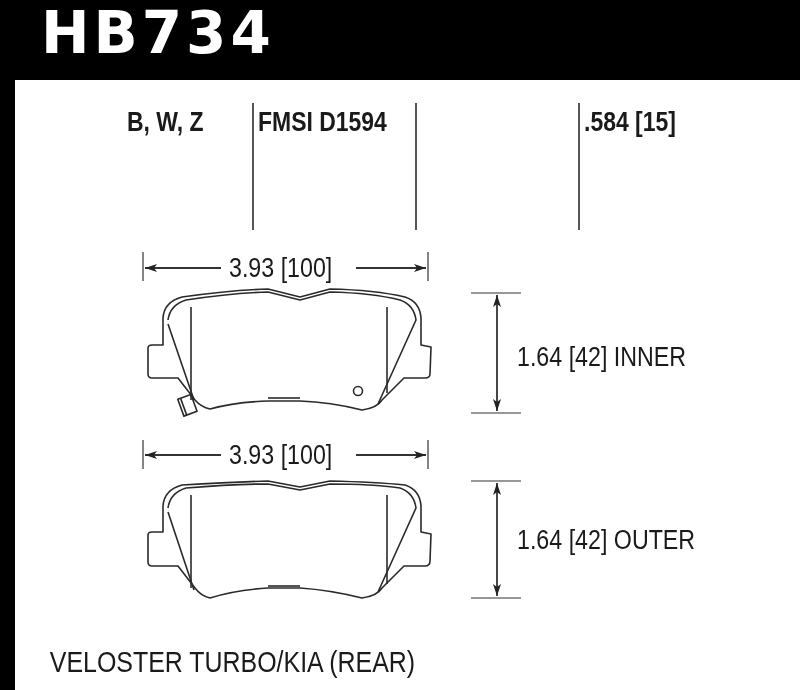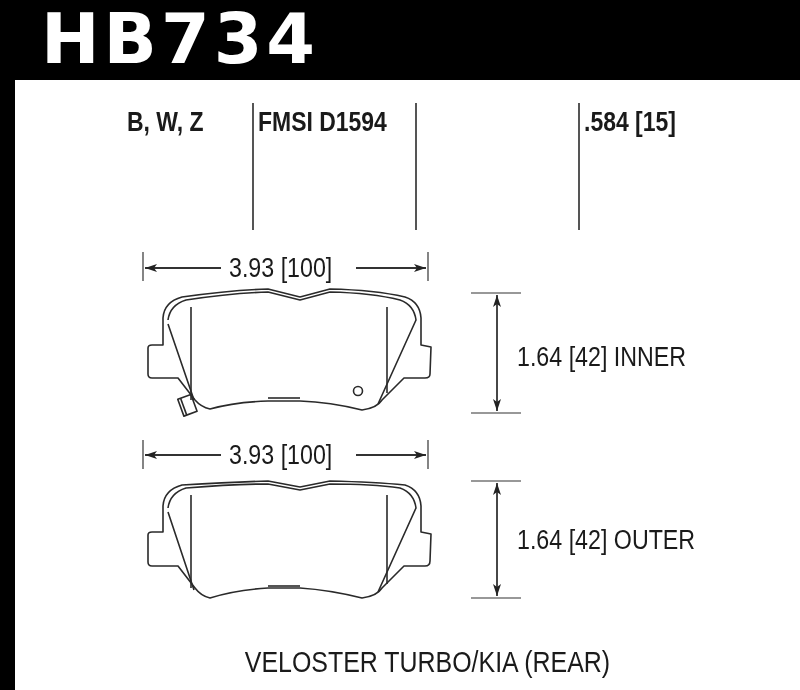--- a/index.html
+++ b/index.html
@@ -1,27 +1,27 @@
 <!DOCTYPE html>
 <html><head>
 <meta charset="utf-8">
 <style>
   html, body { margin: 0; padding: 0; }
   body { width: 800px; height: 690px; background: #ffffff; position: relative; overflow: hidden;
          font-family: "Liberation Sans", sans-serif; }
   .header-bar { position: absolute; left: 0; top: 0; width: 800px; height: 80px; background: #000; }
   .left-strip { position: absolute; left: 0; top: 0; width: 15px; height: 690px; background: #000; }
   .part-number { position: absolute; left: 41px; top: 4px; color: #fff; font-family: "DejaVu Sans", sans-serif;
-                 font-weight: bold; font-size: 70px; letter-spacing: 4px; line-height: 1; }
+                 font-weight: bold; font-size: 58px; letter-spacing: 4px; line-height: 1; }
   .hdr-text { position: absolute; top: 108px; font-family: "Liberation Sans", sans-serif; font-weight: bold;
               font-size: 28px; color: #1a1a1a; transform: scaleX(0.82); transform-origin: left top; line-height: 1; }
   .vline { position: absolute; top: 103px; width: 1.5px; height: 127px; background: #555; }
   .dim-label { position: absolute; font-family: "Liberation Sans", sans-serif; font-size: 27px; color: #1a1a1a;
                transform: scaleX(0.86); transform-origin: left top; line-height: 1; white-space: nowrap; background: #fff; }
-  .footer { position: absolute; top: 648px; left: 0; width: 640px; text-align: right; }
+  .footer { position: absolute; top: 648px; left: 0; width: 640px; text-align: left; }
   .footer span { display: inline-block; font-family: "Liberation Sans", sans-serif; font-size: 29px; color: #1a1a1a;
                  transform: scaleX(0.86); line-height: 1; margin-left: 20px; }
   svg.drawing { position: absolute; left: 0; top: 0; }
 </style>
 </head>
 <body>
 
 <div class="header-bar"></div>
 <div class="left-strip"></div>
 <div class="part-number">HB734</div>

